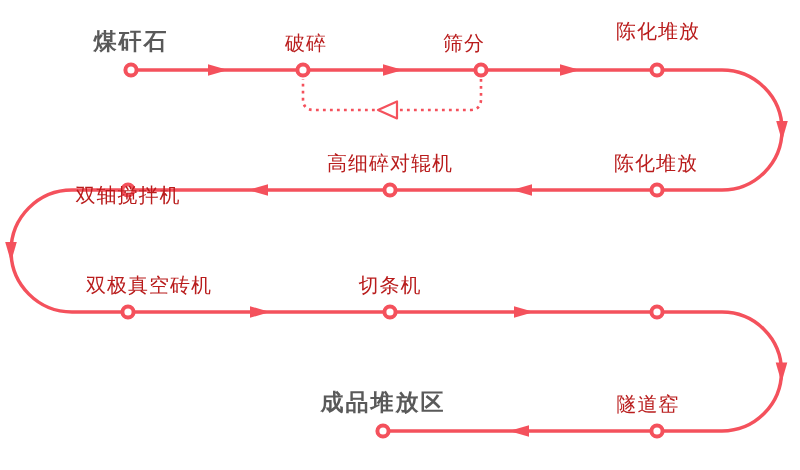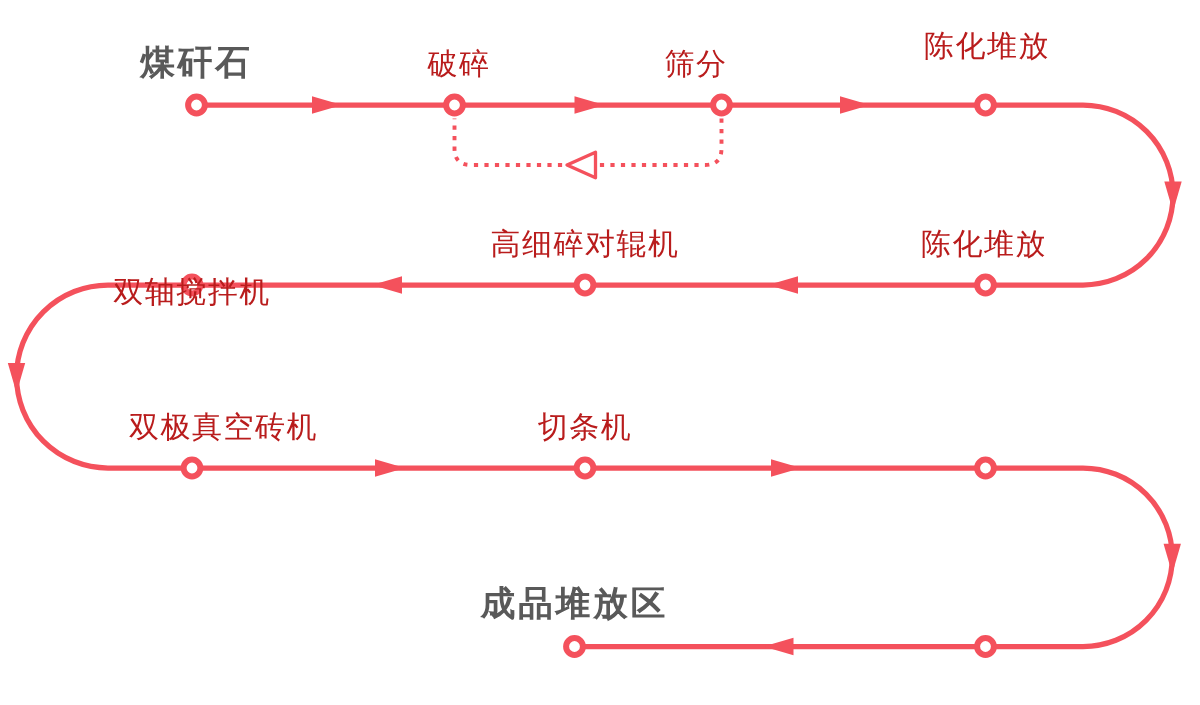--- a/index.html
+++ b/index.html
@@ -73,15 +73,16 @@
 
   <div class="stage-label emphasis" style="left:131px; top:27px;">煤矸石</div>
   <div class="stage-label" style="left:306px; top:29px;">破碎</div>
   <div class="stage-label" style="left:464px; top:29px;">筛分</div>
   <div class="stage-label" style="left:658px; top:17px;">陈化堆放</div>
   <div class="stage-label" style="left:656px; top:149px;">陈化堆放</div>
   <div class="stage-label" style="left:390px; top:149px;">高细碎对辊机</div>
   <div class="stage-label" style="left:128px; top:161px;margin-top:20px;">双轴搅拌机</div>
   <div class="stage-label" style="left:130px; top:271px;margin-left:19px;">双极真空砖机</div>
   <div class="stage-label" style="left:390px; top:271px;">切条机</div>
+  <div class="stage-label" style="left:648px; top:390px;">隧道窑</div>
   <div class="stage-label emphasis" style="left:383px; top:388px;">成品堆放区</div>
 
 </div>
 
 </body></html>

